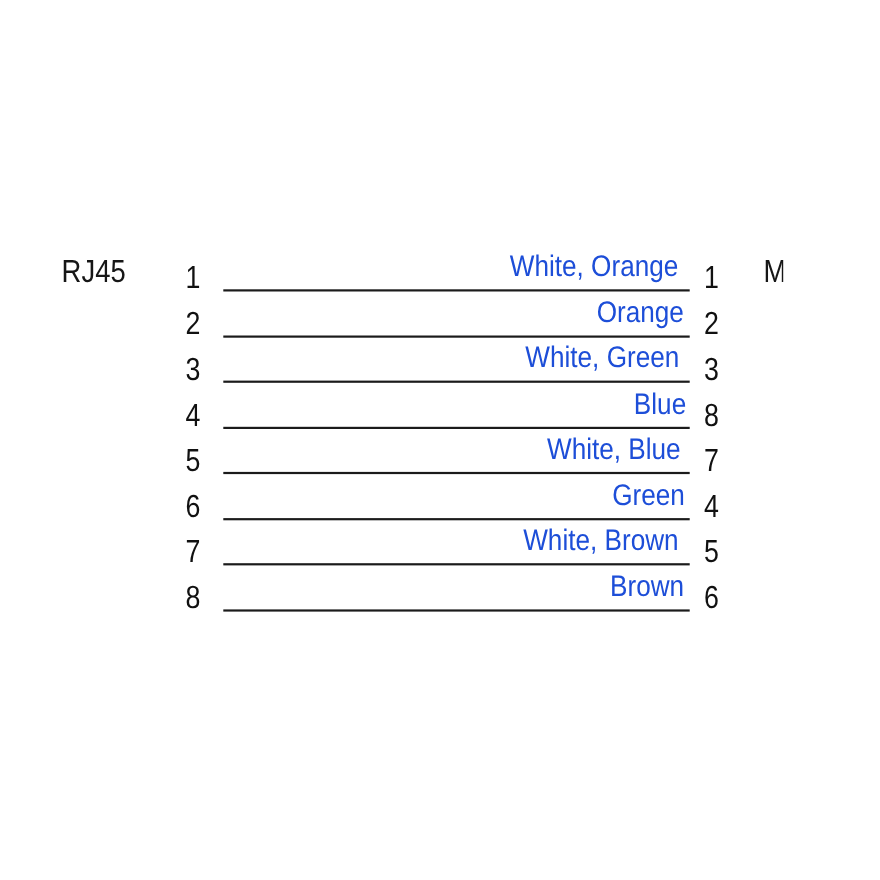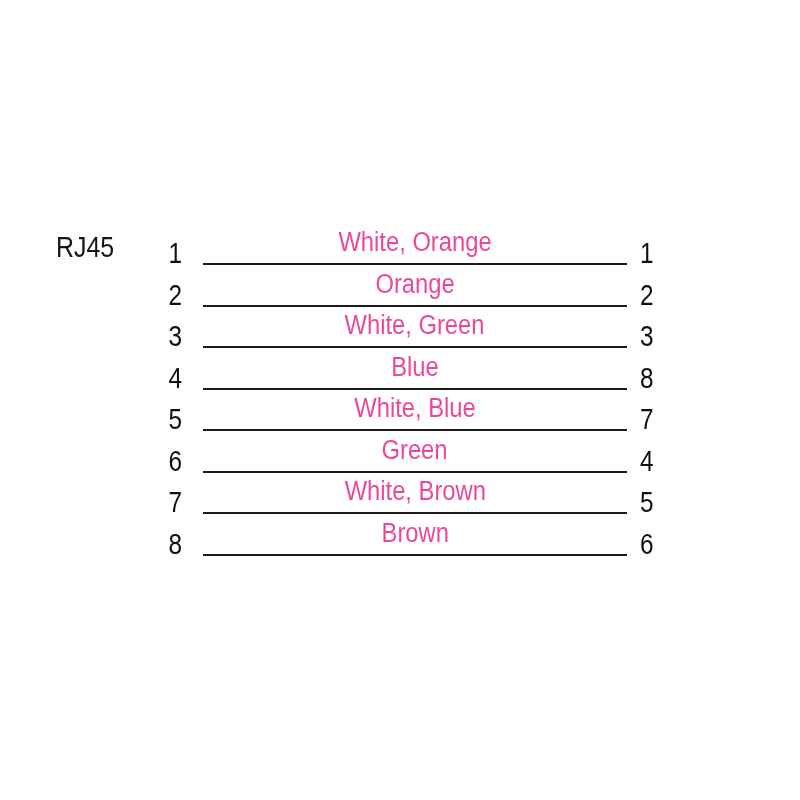--- a/index.html
+++ b/index.html
@@ -8,20 +8,21 @@
     background: #ffffff;
   }
   #canvas {
     position: relative;
     width: 672px;
     height: 800px;
     background: #ffffff;
     overflow: hidden;
     font-family: "Liberation Sans", "DejaVu Sans", sans-serif;
     color: #1a1a1a;
+    padding-left: 40px;
   }
 
   
   .connector-title {
     position: absolute;
     font-size: 29px;
     font-weight: 400;
     letter-spacing: 0px;
     line-height: 1;
     white-space: nowrap;
@@ -73,26 +74,26 @@
     left: 640px;
     top: -24px;
     text-align: left;
     transform-origin: left top;
   }
   .wire-label {
     position: absolute;
     left: 203px;
     width: 424px;
     top: -34px;
-    text-align: center;
+    text-align: right;
     font-size: 27px;
     font-weight: 400;
     line-height: 1;
     white-space: nowrap;
-    color: #ec4899;
+    color: #1d4ed8;
   }
   .wire-label span {
     display: inline-block;
     transform: scaleX(0.88);
   }
 </style>
 </head>
 <body>
 
 <div id="canvas">

